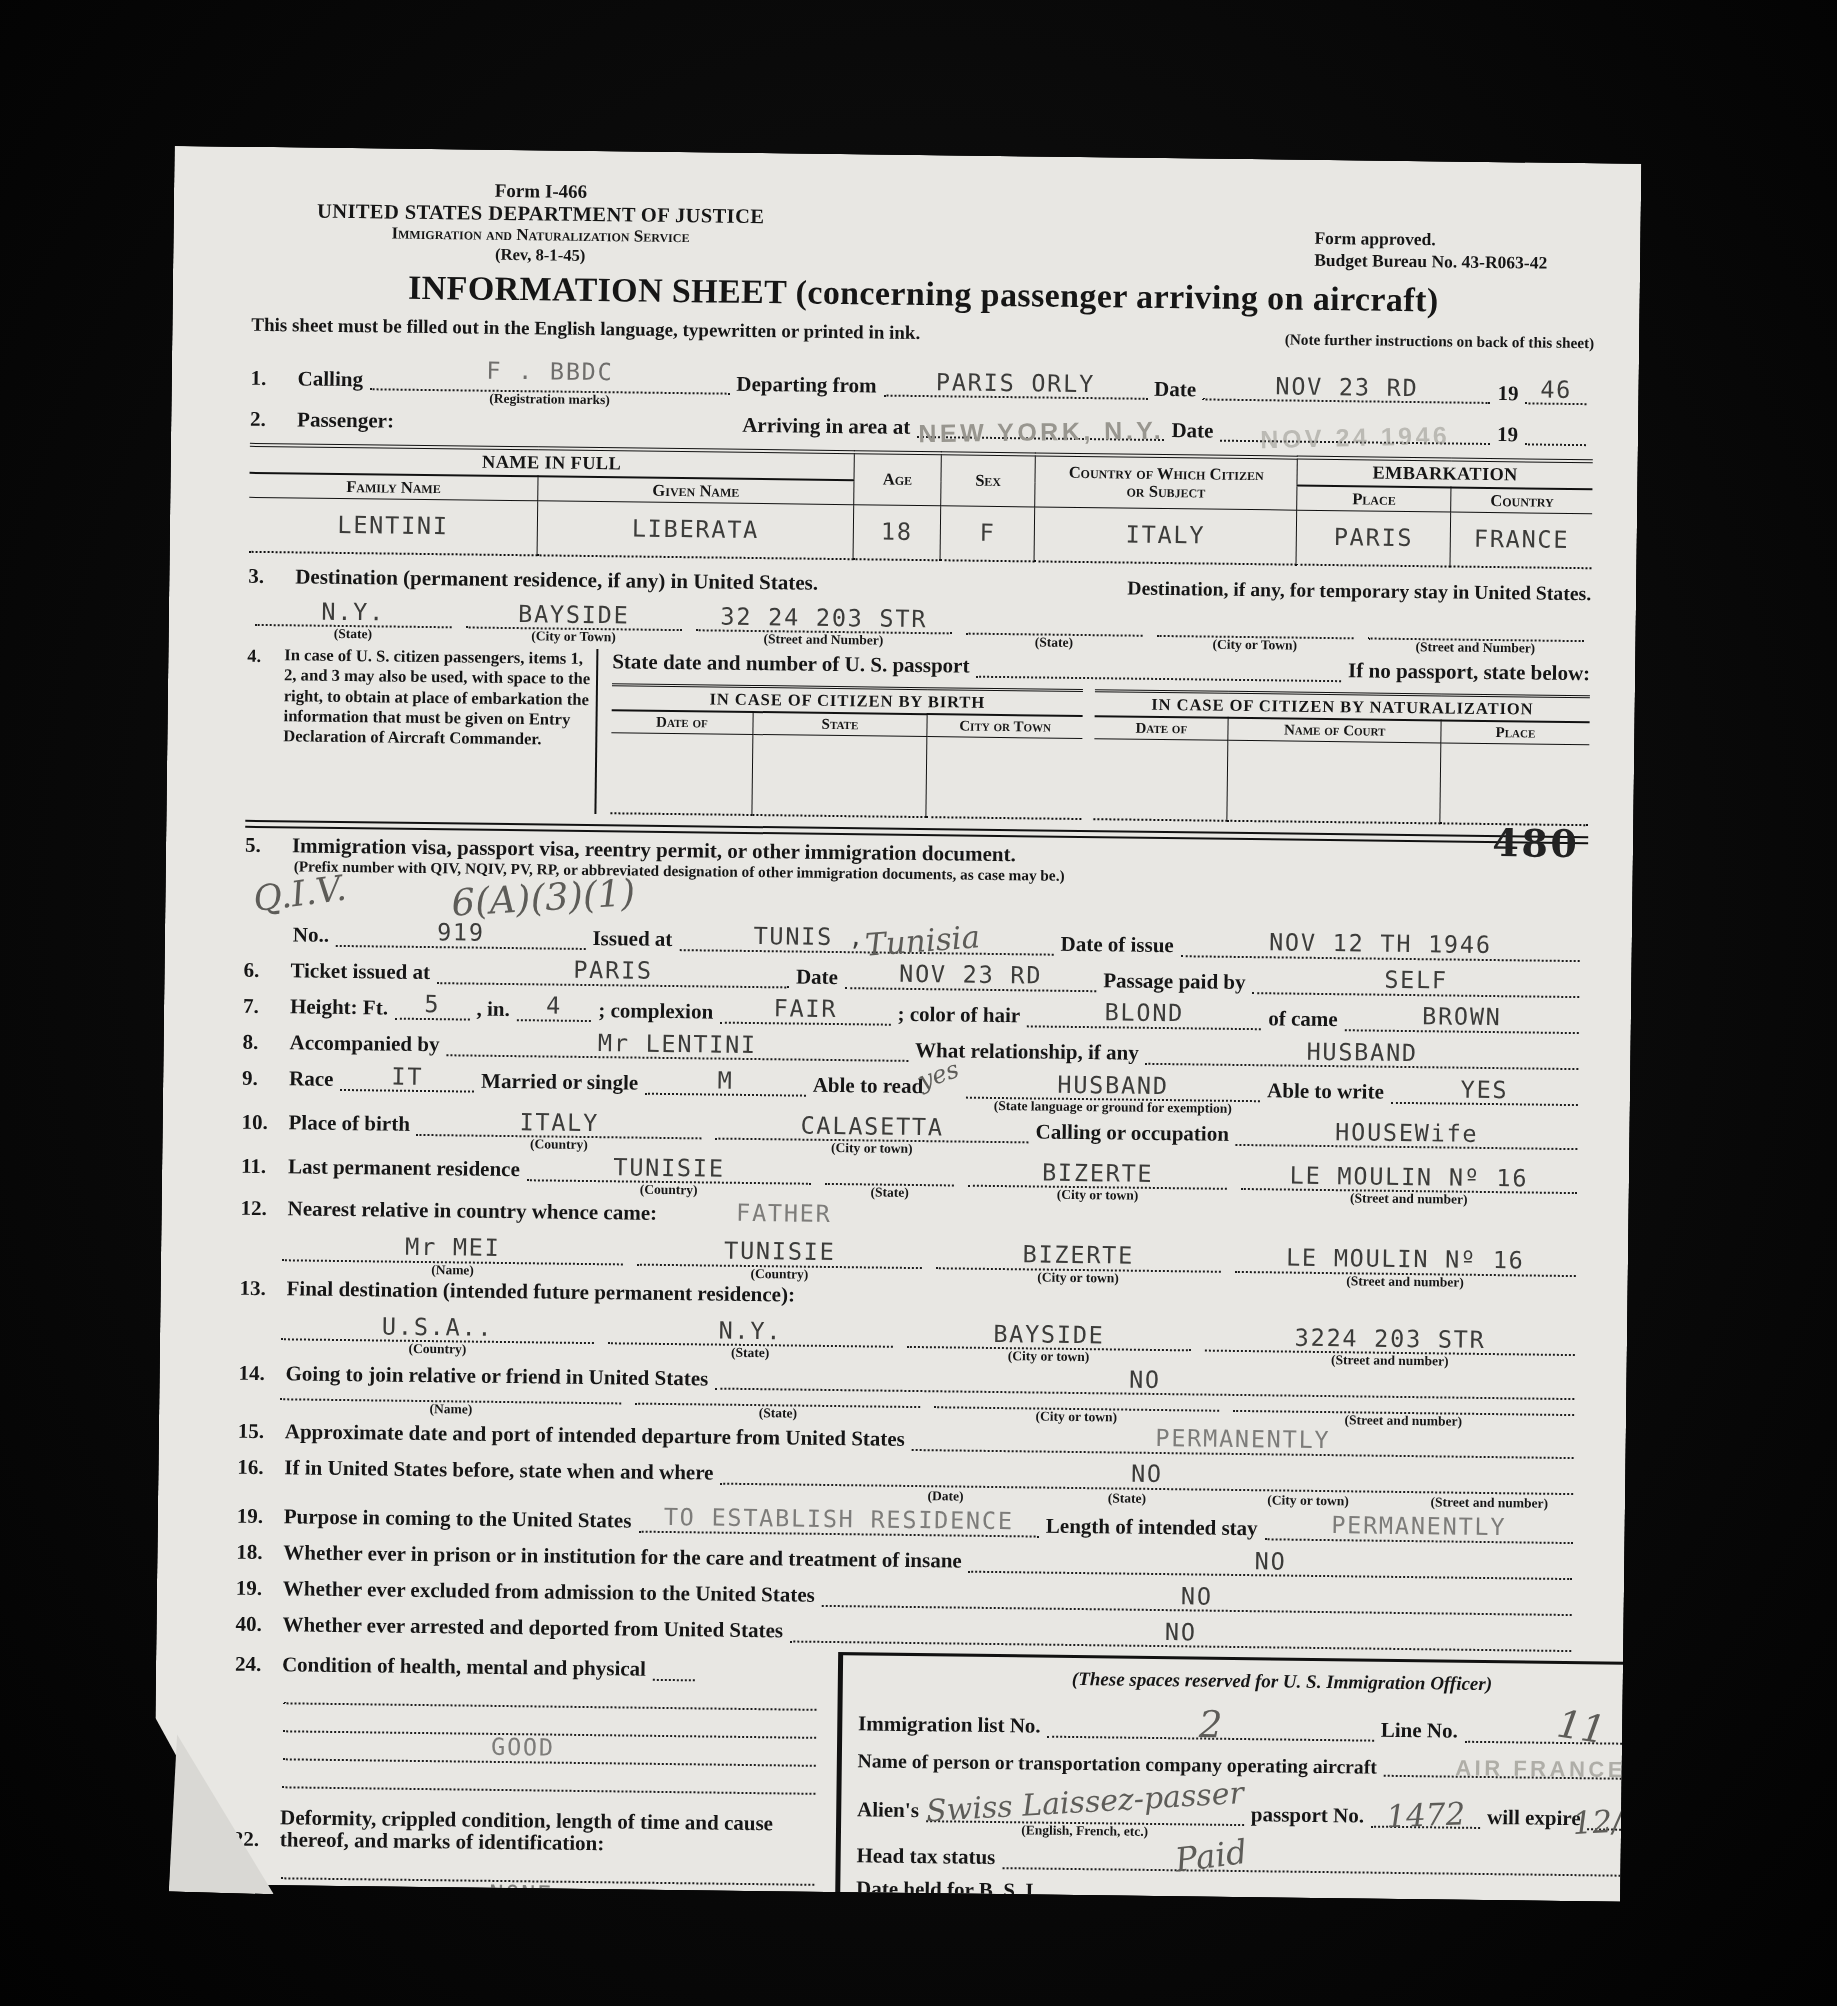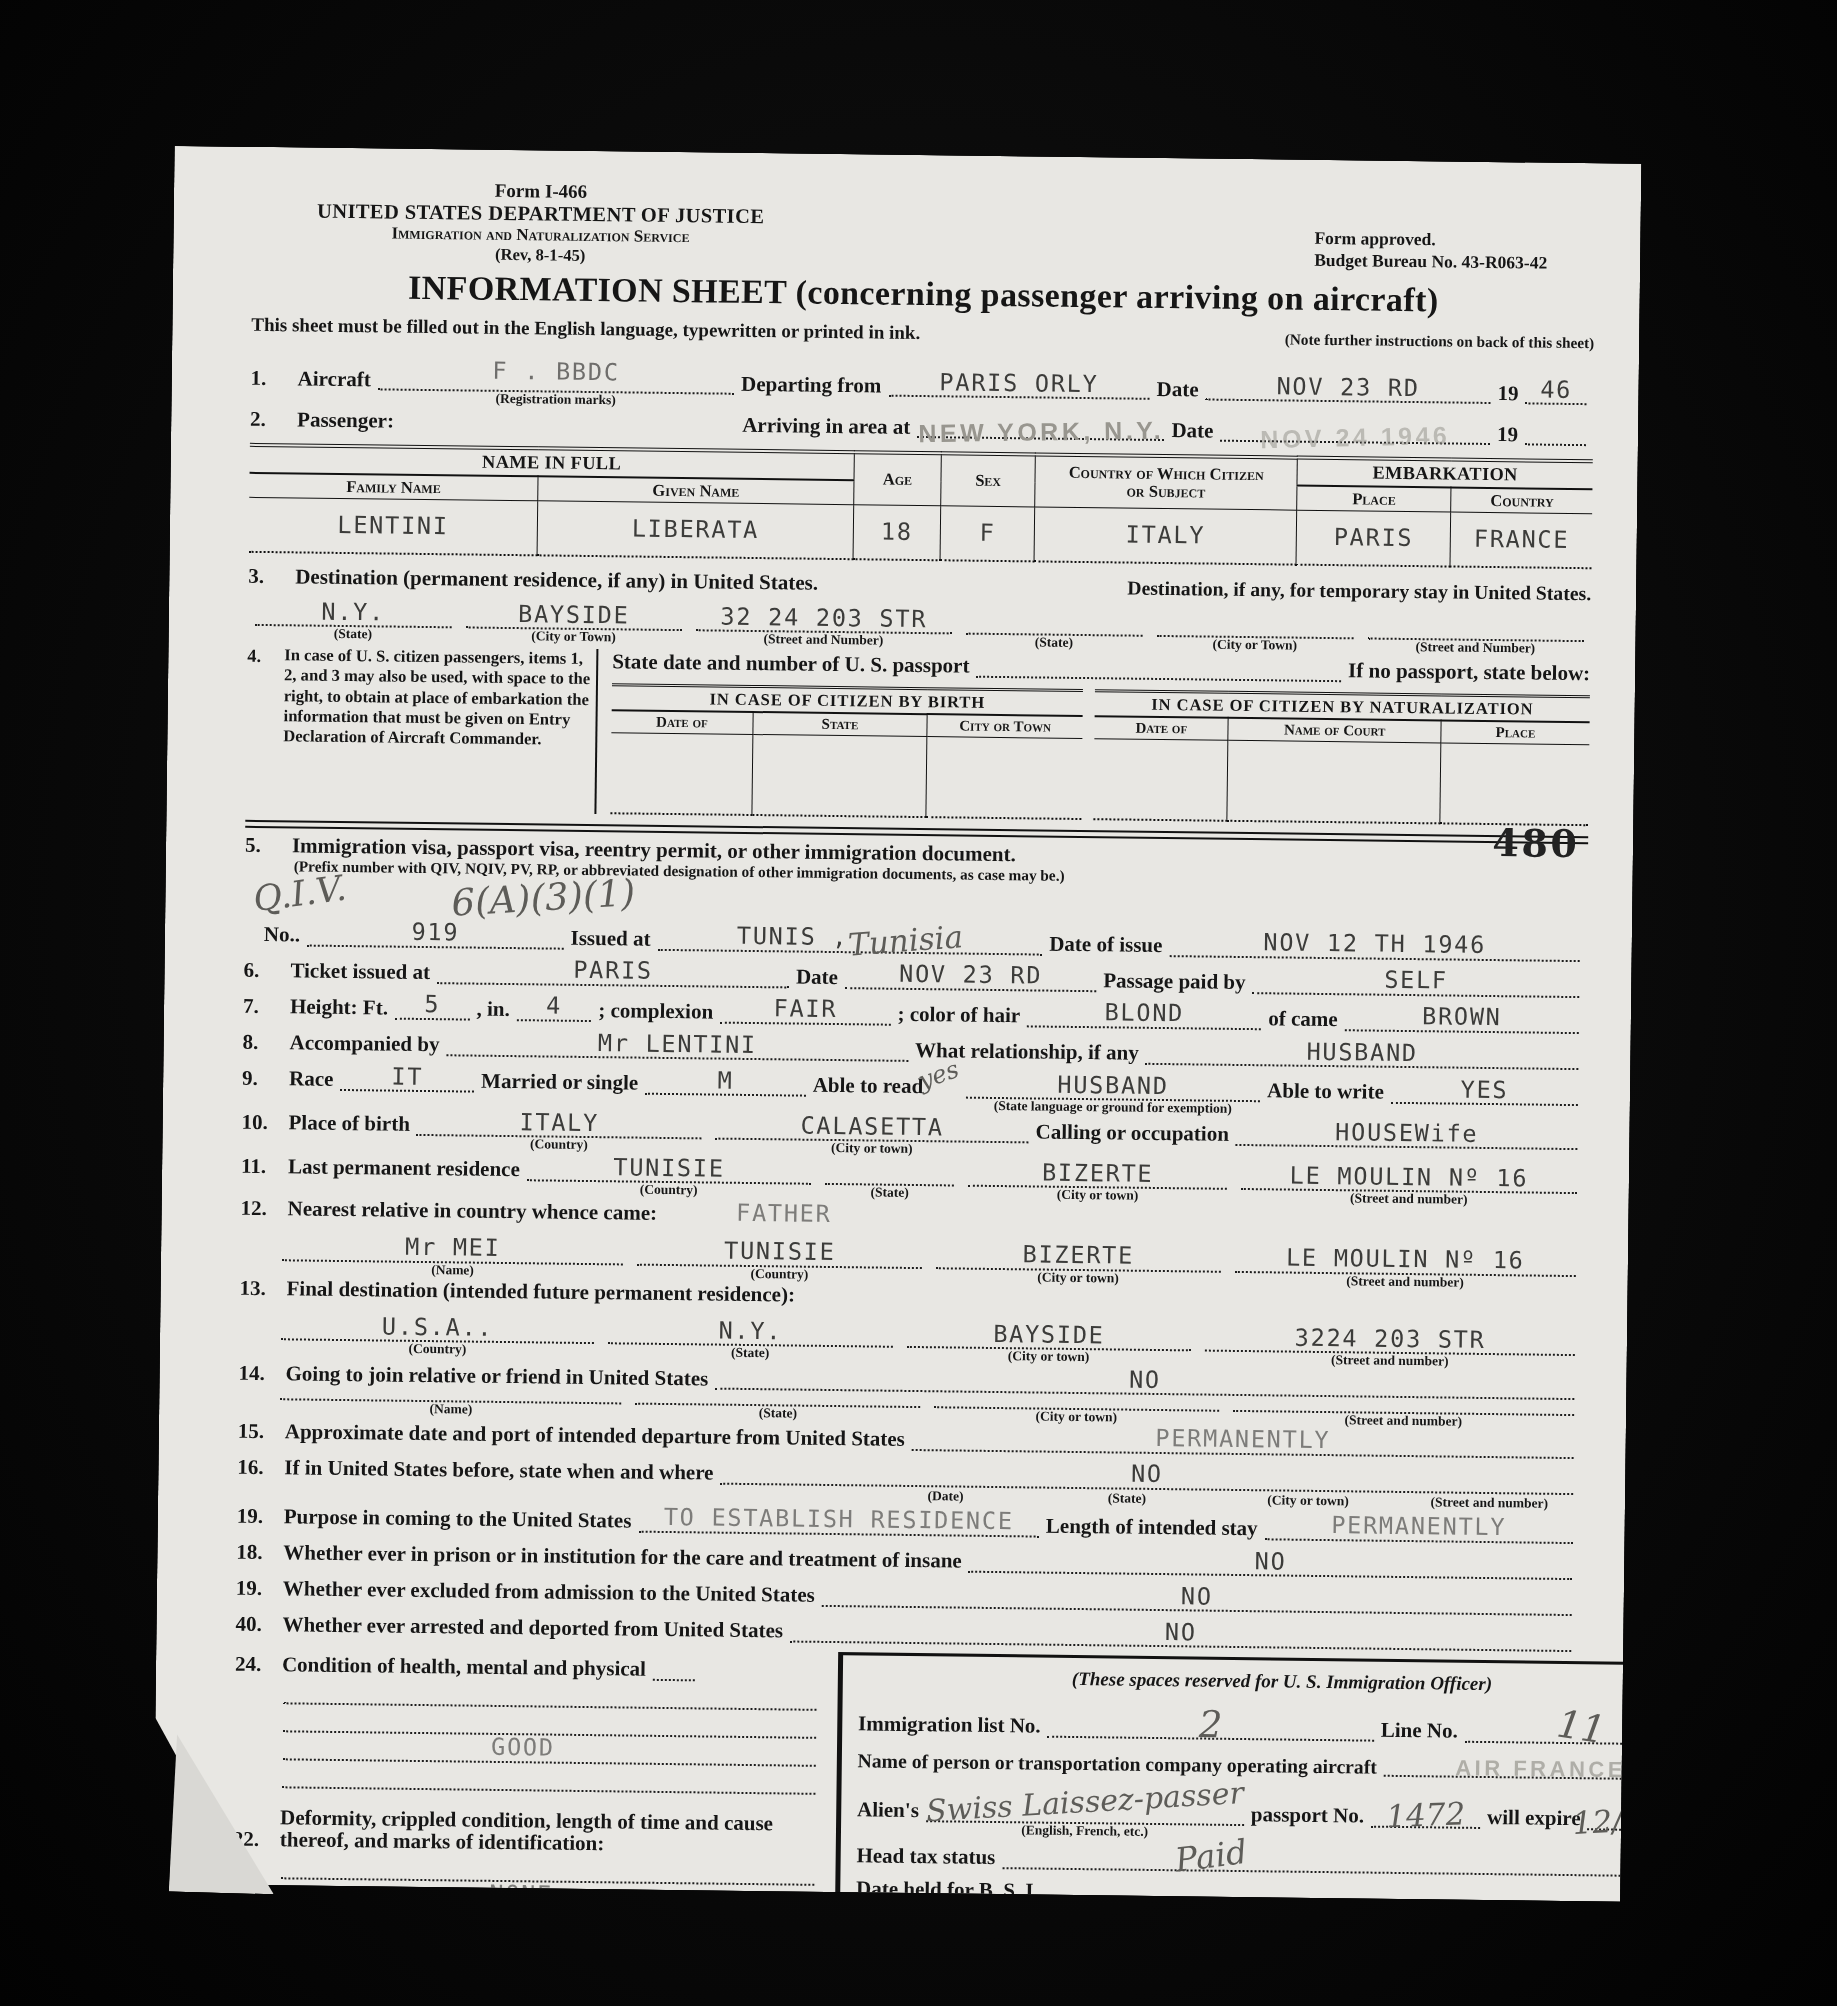--- a/index.html
+++ b/index.html
@@ -93,21 +93,21 @@
     </div>
   </div>
   <div class="title">INFORMATION SHEET (concerning passenger arriving on aircraft)</div>
   <div class="instr">
     <span class="a">This sheet must be filled out in the English language, typewritten or printed in ink.</span>
     <span class="b">(Note further instructions on back of this sheet)</span>
   </div>
 
   <div class="row" style="margin-top:21px;margin-bottom:14px">
     <span class="n">1.</span>
-    <span class="lbl">Aircraft</span>
+    <span class="lbl">Calling</span>
     <span class="fld" style="flex:1.5">
       <span class="d">
           <span class="tv" style="margin-bottom:7px;opacity:.7">F . BBDC</span>
         </span>
       <span class="sub">(Registration marks)</span>
     </span>
     <span class="lbl">Departing from</span>
     <span class="d" style="flex:1.1">
         <span class="tv">PARIS  ORLY</span>
       </span>
@@ -278,21 +278,21 @@
     <div class="row" style="margin-top:7px">
       <span class="n">5.</span>
       <span class="lbl">Immigration visa, passport visa, reentry permit, or other immigration document.</span>
     </div>
     <div style="margin-left:49px;font-weight:bold;font-size:15.3px">(Prefix number with QIV, NQIV, PV, RP, or abbreviated designation of other immigration documents, as case may be.)</div>
     <div style="display:flex;gap:105px;margin:3.5px 0 -5.2px 8.7px">
       <span class="hw" style="font-size:35px;transform:rotate(-8deg)">Q.I.V.</span>
       <span class="hw" style="font-size:37px;transform:rotate(-4deg)">6(A)(3)(1)</span>
     </div>
     <div class="row">
-      <span class="lbl" style="margin-left:20px">No..</span>
+      <span class="lbl" style="margin-left:49px">No..</span>
       <span class="d" style="flex:1">
           <span class="tv">919</span>
         </span>
       <span class="lbl">Issued at</span>
       <span class="d" style="flex:1.5">
           <span class="tv">TUNIS ,</span>
           <span class="hw" style="font-size:31px;transform:rotate(-5deg) translateY(3.5px)">Tunisia</span>
         </span>
       <span class="lbl">Date of issue</span>
       <span class="d" style="flex:1.6">

